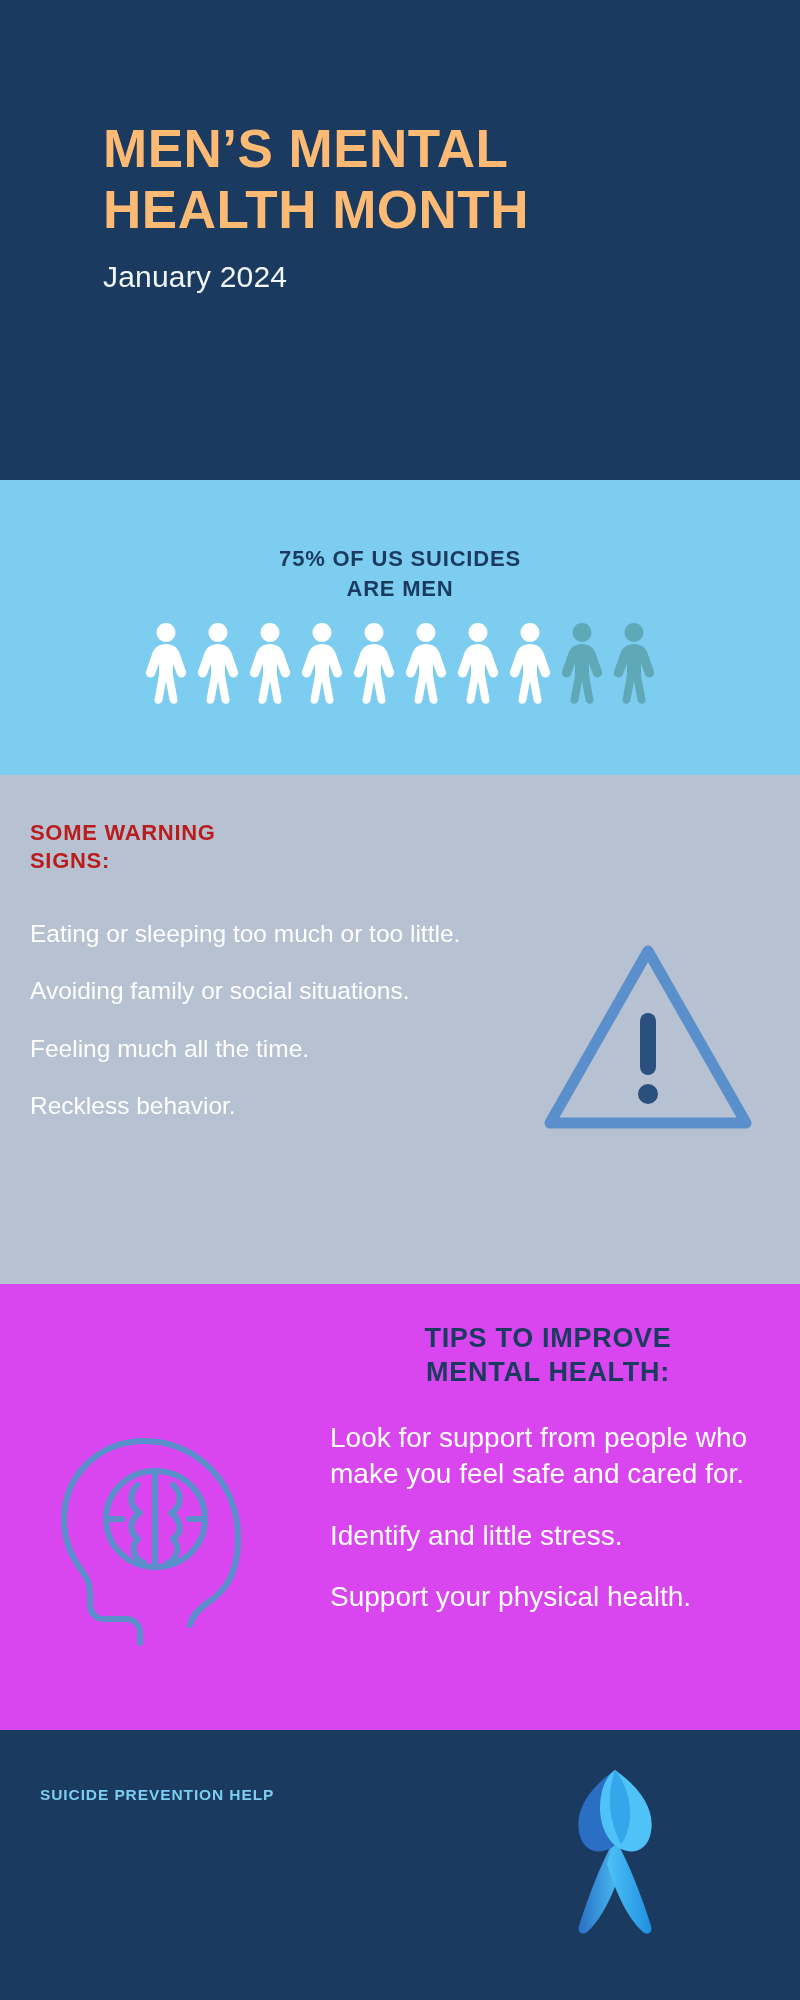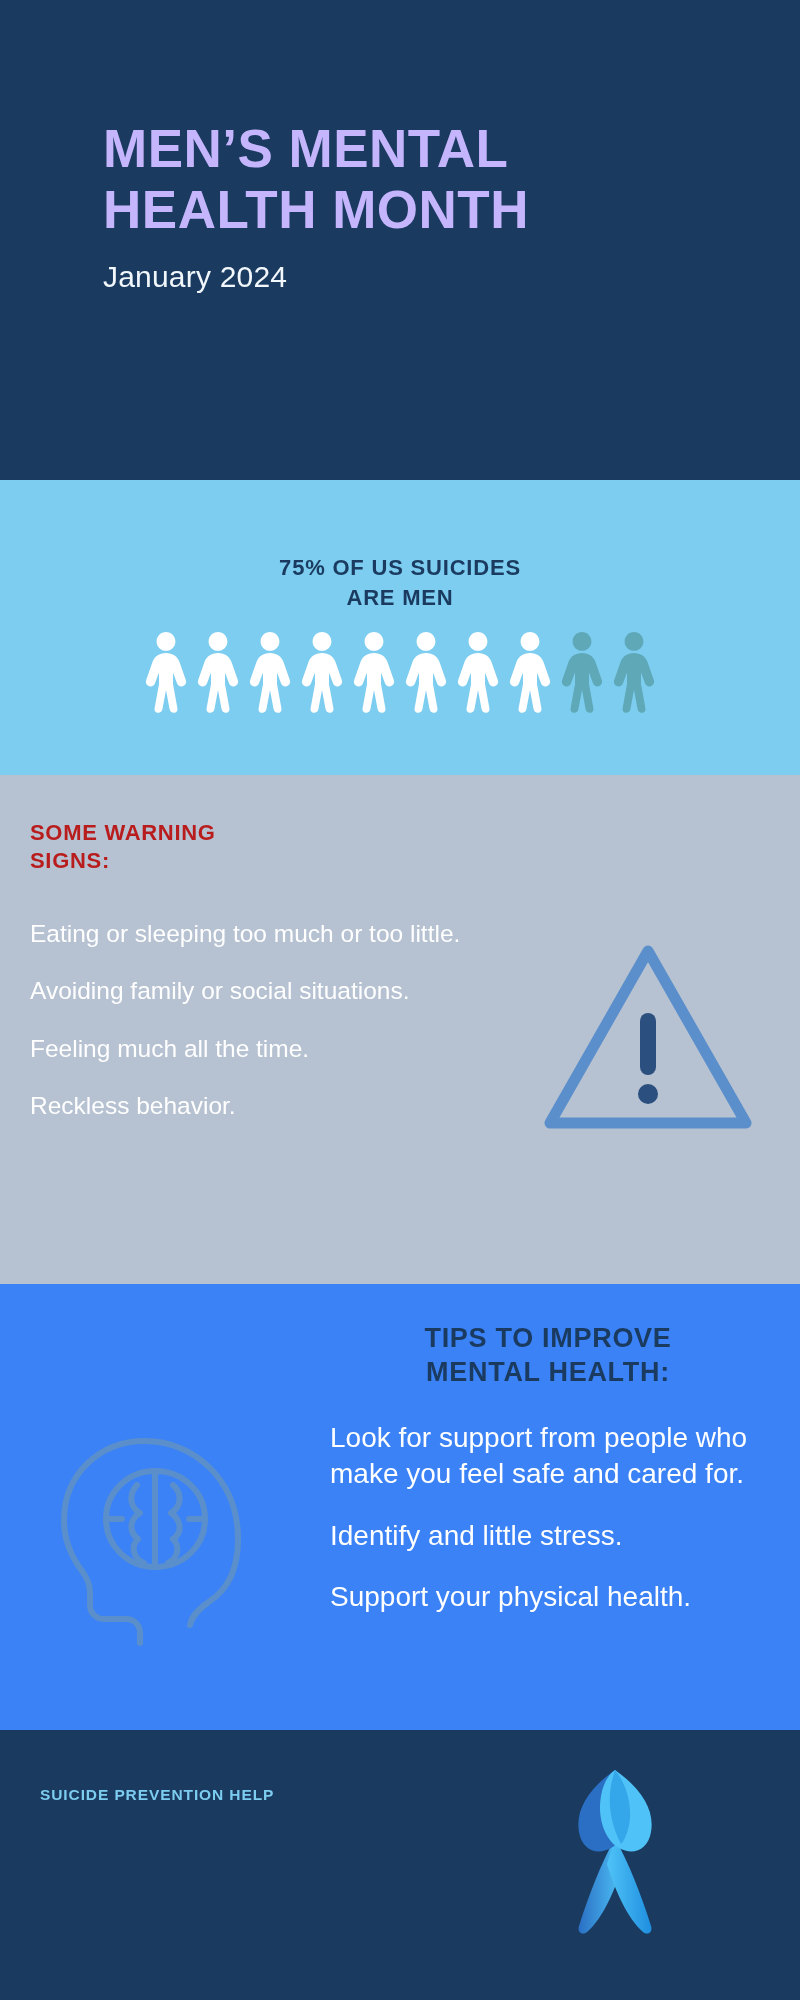--- a/index.html
+++ b/index.html
@@ -24,21 +24,21 @@
   .header {
     position: absolute;
     left: 0; top: 0;
     width: 800px;
     height: 480px;
     background: #1a3a5f;
     box-sizing: border-box;
     padding: 118px 0 0 103px;
   }
   .header-title {
-    color: #c4b5fd;
+    color: #fdba74;
     font-size: 53px;
     font-weight: bold;
     line-height: 1.16;
     letter-spacing: 0.5px;
     margin: 0;
     text-transform: uppercase;
     white-space: pre-line;
   }
   .header-subtitle {
     color: #f2f7fb;
@@ -58,21 +58,21 @@
     background: #7ccdf0;
   }
   .stat-heading {
     color: #1a3a5f;
     font-size: 22px;
     font-weight: bold;
     letter-spacing: 0.8px;
     line-height: 1.35;
     text-align: center;
     text-transform: uppercase;
-    margin: 16px;
+    margin: 7px;
     padding-top: 57px;
     white-space: pre-line;
   }
   .people-row {
     display: flex;
     justify-content: center;
     align-items: flex-end;
     gap: 6px;
     margin-top: 16px;
   }
@@ -131,21 +131,21 @@
     width: 220px;
     height: 200px;
   }
 
   
   .tips-band {
     position: absolute;
     left: 0; top: 1284px;
     width: 800px;
     height: 446px;
-    background: #3b82f6;
+    background: #d946ef;
   }
   .tips-inner {
     position: relative;
     width: 100%;
     height: 100%;
   }
   .tips-heading {
     position: absolute;
     right: 17px;
     top: 38px;

